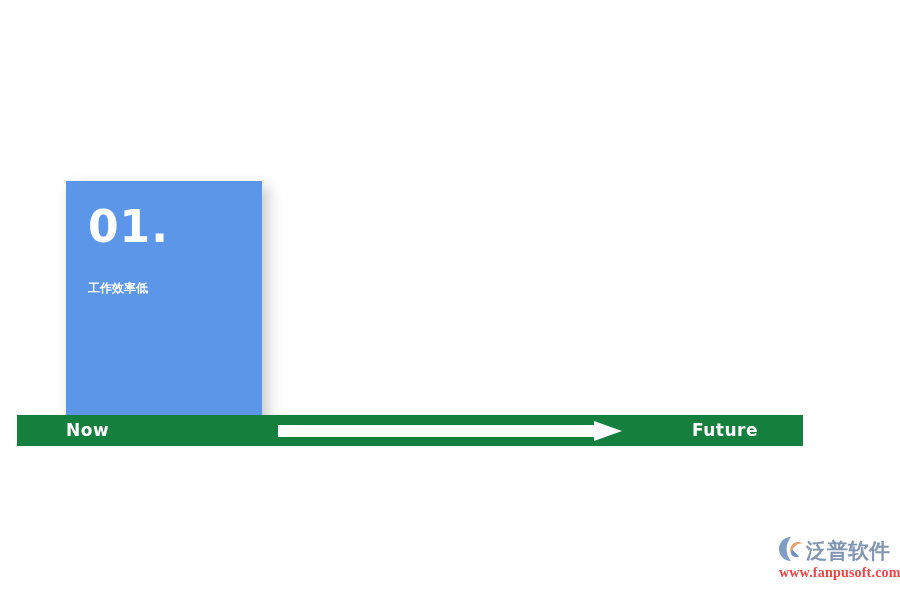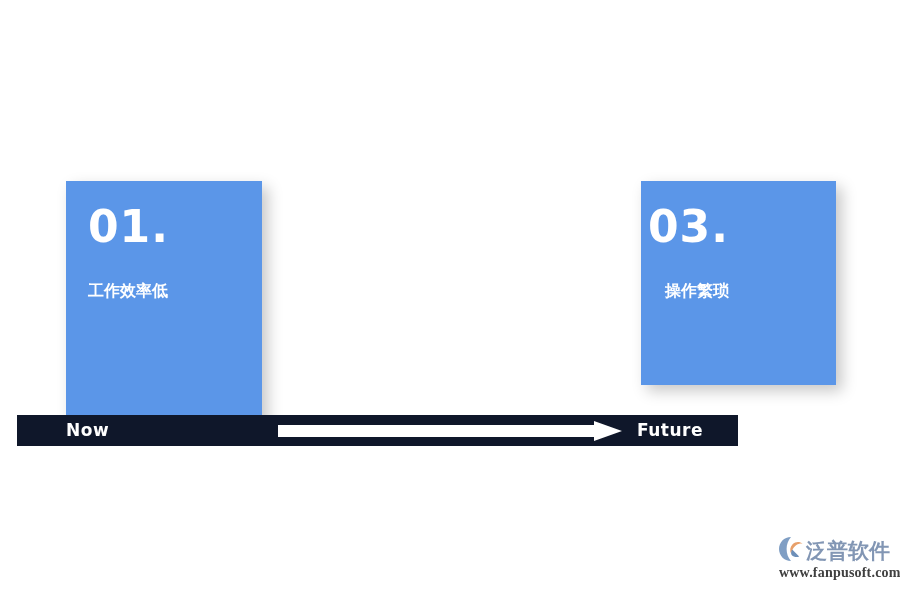--- a/index.html
+++ b/index.html
@@ -35,59 +35,59 @@
     font-size: 44px;
     letter-spacing: 1px;
     line-height: 1;
     white-space: nowrap;
   }
   .card-label {
     position: absolute;
     color: #ffffff;
     font-family: "DejaVu Sans", "Liberation Sans", sans-serif;
     font-weight: bold;
-    font-size: 16px;
+    font-size: 12px;
     line-height: 1.2;
     white-space: nowrap;
   }
 
   #card-1 { left: 66px;  top: 181px; width: 196px; height: 244px; }
   #card-2 { left: 353px; top: 180px; width: 195px; height: 208px; }
   #card-3 { left: 641px; top: 181px; width: 195px; height: 204px; }
 
   #card-1 .card-num   { left: 22px; top: 24px; }
   #card-1 .card-label { left: 22px; top: 100px; }
   #card-2 .card-num   { left: 5px;  top: 23px; }
   #card-2 .card-label { left: 5px;  top: 100px; }
   #card-3 .card-num   { left: 7px;  top: 24px; }
   #card-3 .card-label { left: 24px; top: 100px; }
 
   
   #timeline {
     position: absolute;
     left: 17px;
     top: 415px;
-    width: 721px;
+    width: 786px;
     height: 31px;
-    background: #0f172a;
+    background: #15803d;
   }
   .timeline-cap {
     position: absolute;
     top: 0;
     height: 31px;
     line-height: 31px;
     color: #ffffff;
     font-family: "DejaVu Sans", sans-serif;
     font-weight: bold;
     font-size: 17px;
     letter-spacing: 0.5px;
     white-space: nowrap;
   }
   #timeline-now    { left: 49px; }
-  #timeline-future { right: 35px; }
+  #timeline-future { right: 45px; }
 
   
   #timeline-arrow {
     position: absolute;
     left: 261px;
     top: 6px;
     width: 344px;
     height: 20px;
   }
   #timeline-arrow svg { display: block; }
@@ -114,43 +114,39 @@
     font-family: "DejaVu Sans", "Liberation Sans", sans-serif;
     font-weight: bold;
     font-size: 21px;
     line-height: 1;
     white-space: nowrap;
   }
   #logo-url {
     position: absolute;
     left: 1px;
     top: 29px;
-    color: #404040;
+    color: #ef4444;
     font-family: "Liberation Serif", serif;
     font-weight: bold;
     font-size: 14px;
     letter-spacing: 0.2px;
     white-space: nowrap;
   }
 </style>
 </head>
 <body>
 
 <div id="stage">
 
   <div id="card-1" class="card">
     <div class="card-num">01.</div>
     <div class="card-label">工作效率低</div>
   </div>
 
 
-  <div id="card-3" class="card">
-    <div class="card-num">03.</div>
-    <div class="card-label">操作繁琐</div>
-  </div>
 
   <div id="timeline">
     <div id="timeline-now" class="timeline-cap">Now</div>
 
     <div id="timeline-arrow">
       <svg width="344" height="20" viewBox="0 0 344 20" xmlns="http://www.w3.org/2000/svg">
         <path d="M0 4 L316 4 L316 0 L344 10 L316 20 L316 16 L0 16 Z" fill="#ffffff"></path>
       </svg>
     </div>
 

